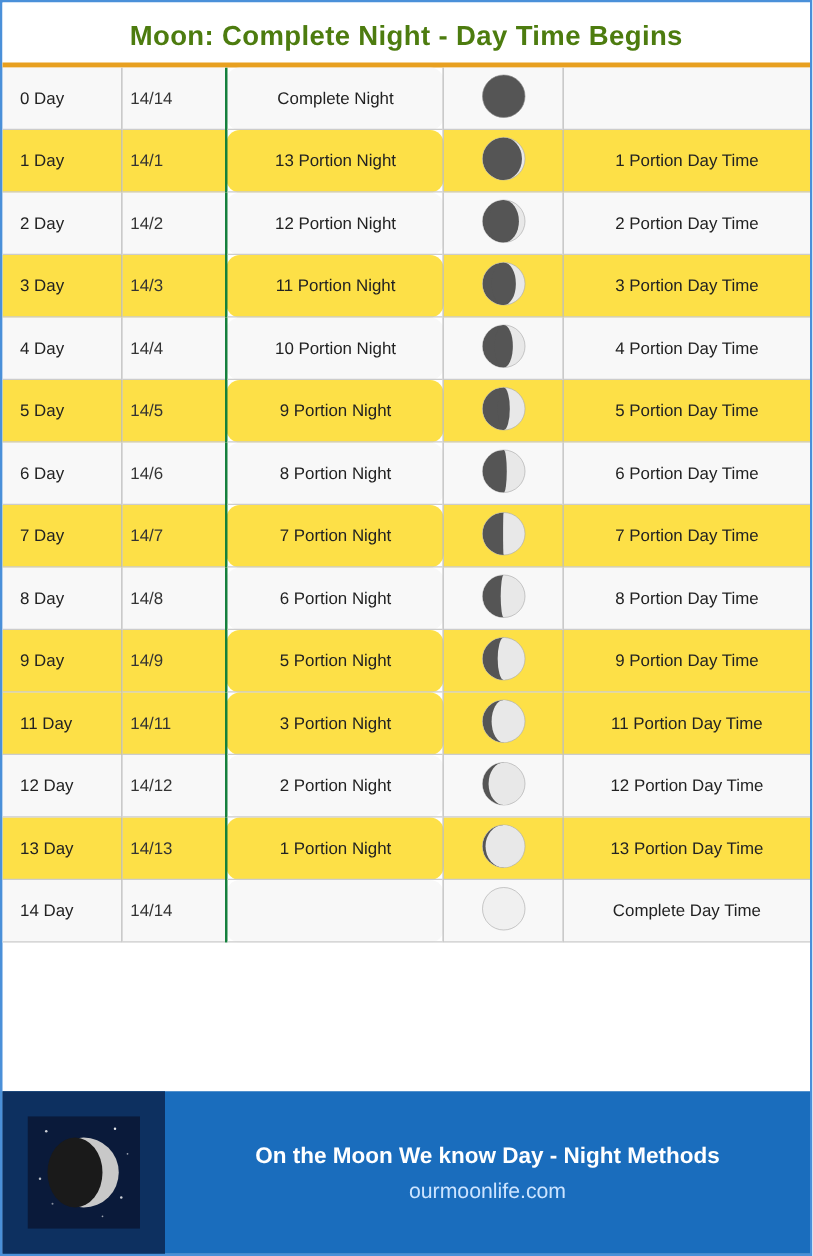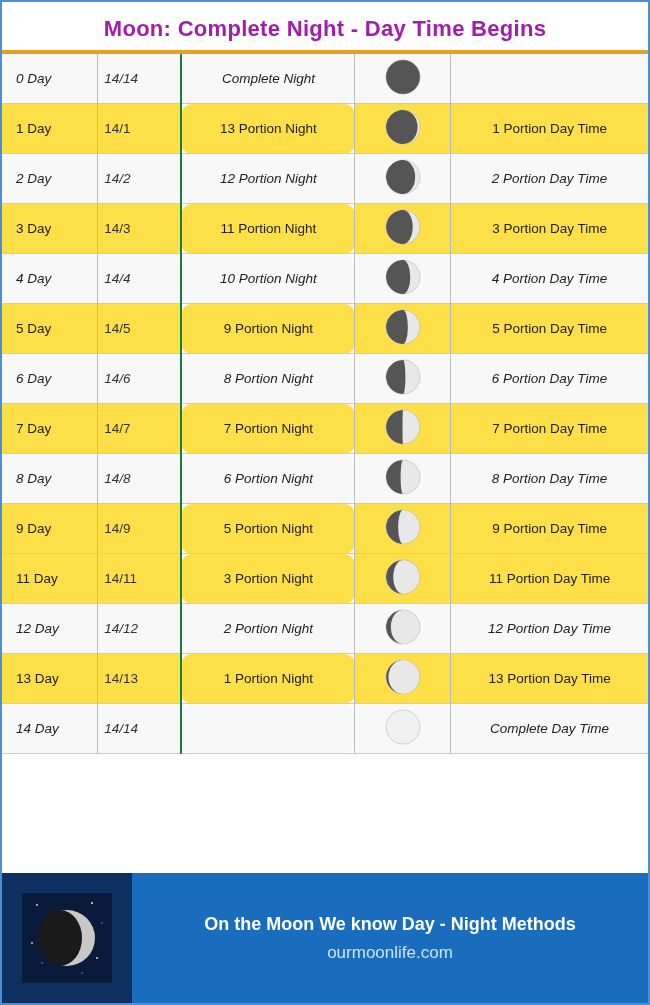--- a/index.html
+++ b/index.html
@@ -22,21 +22,21 @@
     .header {
       background: #fff;
       padding: 14px 10px 8px;
       text-align: center;
       border-bottom: 4px solid #e8a020;
     }
 
     .header h1 {
       font-size: 22px;
       font-weight: bold;
-      color: #a21caf;
+      color: #4d7c0f;
       letter-spacing: 0.3px;
     }
 
     .table-area {
       flex: 1;
       overflow: hidden;
     }
 
     table {
       width: 100%;
@@ -125,21 +125,21 @@
       color: #fff;
       text-align: center;
       margin-bottom: 8px;
     }
 
     .footer-url {
       font-size: 17px;
       color: #cce4ff;
       text-align: center;
     }
-    tr.row-even td { background: #f8f8f8; font-style: italic; }
+    tr.row-even td { background: #f8f8f8; }
     tr.row-odd td { background: #fde047; }
   </style>
 </head>
 <body>
 
 <div class="page-wrapper">
   <div class="header">
     <h1>Moon: Complete Night - Day Time Begins</h1>
   </div>
 

